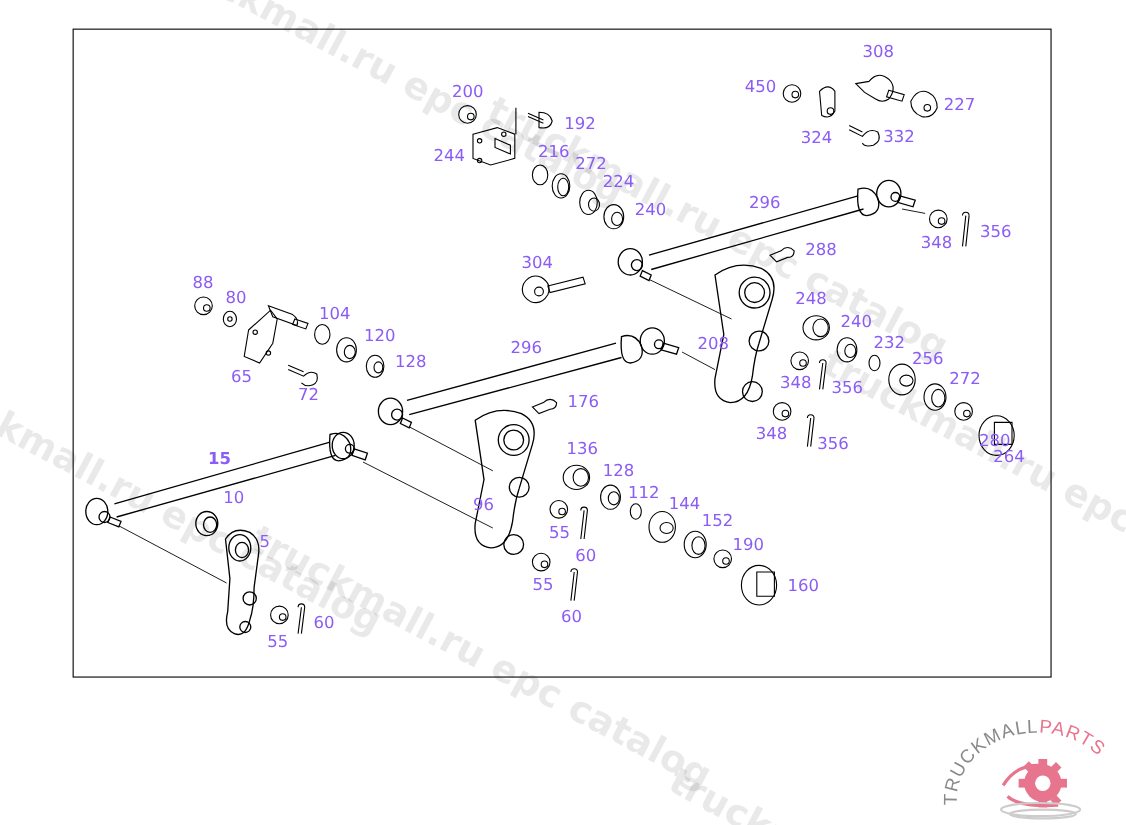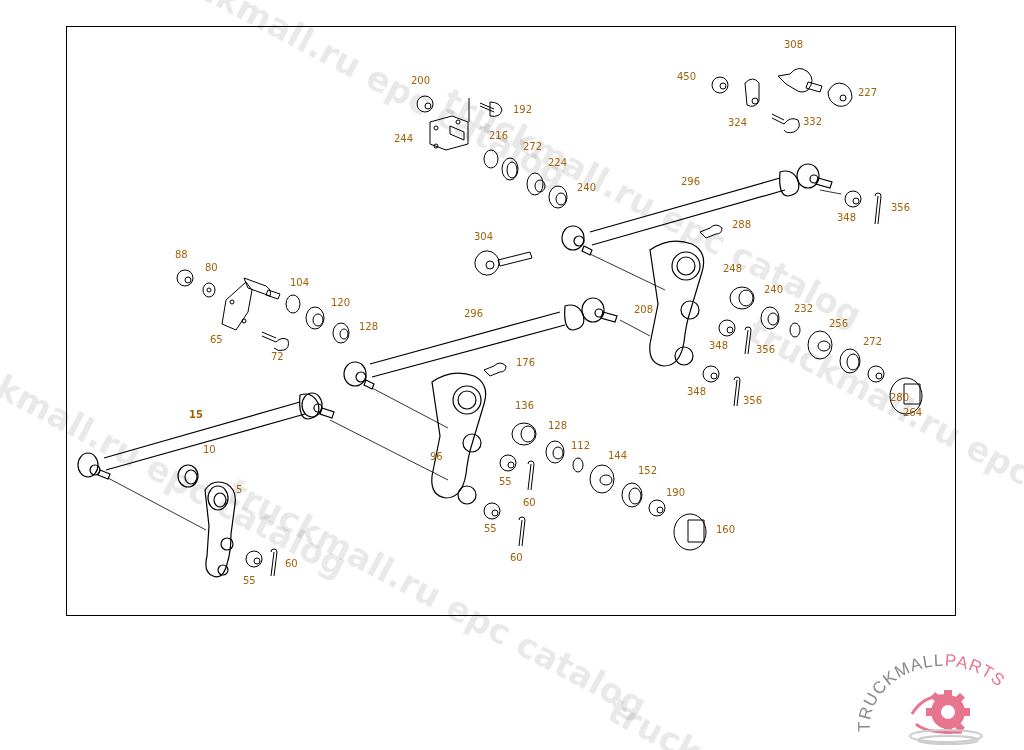--- a/index.html
+++ b/index.html
@@ -1,20 +1,20 @@
 <!DOCTYPE html>
 <html><head>
 <meta charset="utf-8">
 <style>
   html, body { margin:0; padding:0; }
   body { width:1024px; height:750px; background:#ffffff; position:relative; overflow:hidden;
          font-family:"DejaVu Sans", sans-serif; }
   #diagram { position:absolute; left:0; top:0; width:1024px; height:750px; }
   .frame { position:absolute; left:66px; top:26px; width:890px; height:590px; border:1.5px solid #000; box-sizing:border-box; }
-  .label { position:absolute; font-size:10px; color:#a16207; line-height:1; white-space:nowrap; cursor:pointer; }
+  .label { position:absolute; font-size:15px; color:#8b5cf6; line-height:1; white-space:nowrap; cursor:pointer; }
   .wm { position:absolute; font-size:34px; font-weight:bold; color:rgba(0,0,0,0.085); white-space:nowrap;
         transform-origin:left top; pointer-events:none; }
   .logo { position:absolute; left:856px; top:652px; width:168px; height:98px; }
 </style>
 </head>
 <body>
 
 <div id="diagram">
   <div id="watermark-layer">
       <div class="wm" style="left: 160px; top: -60px; transform: rotate(28deg);">truckmall.ru epc catalog</div>

